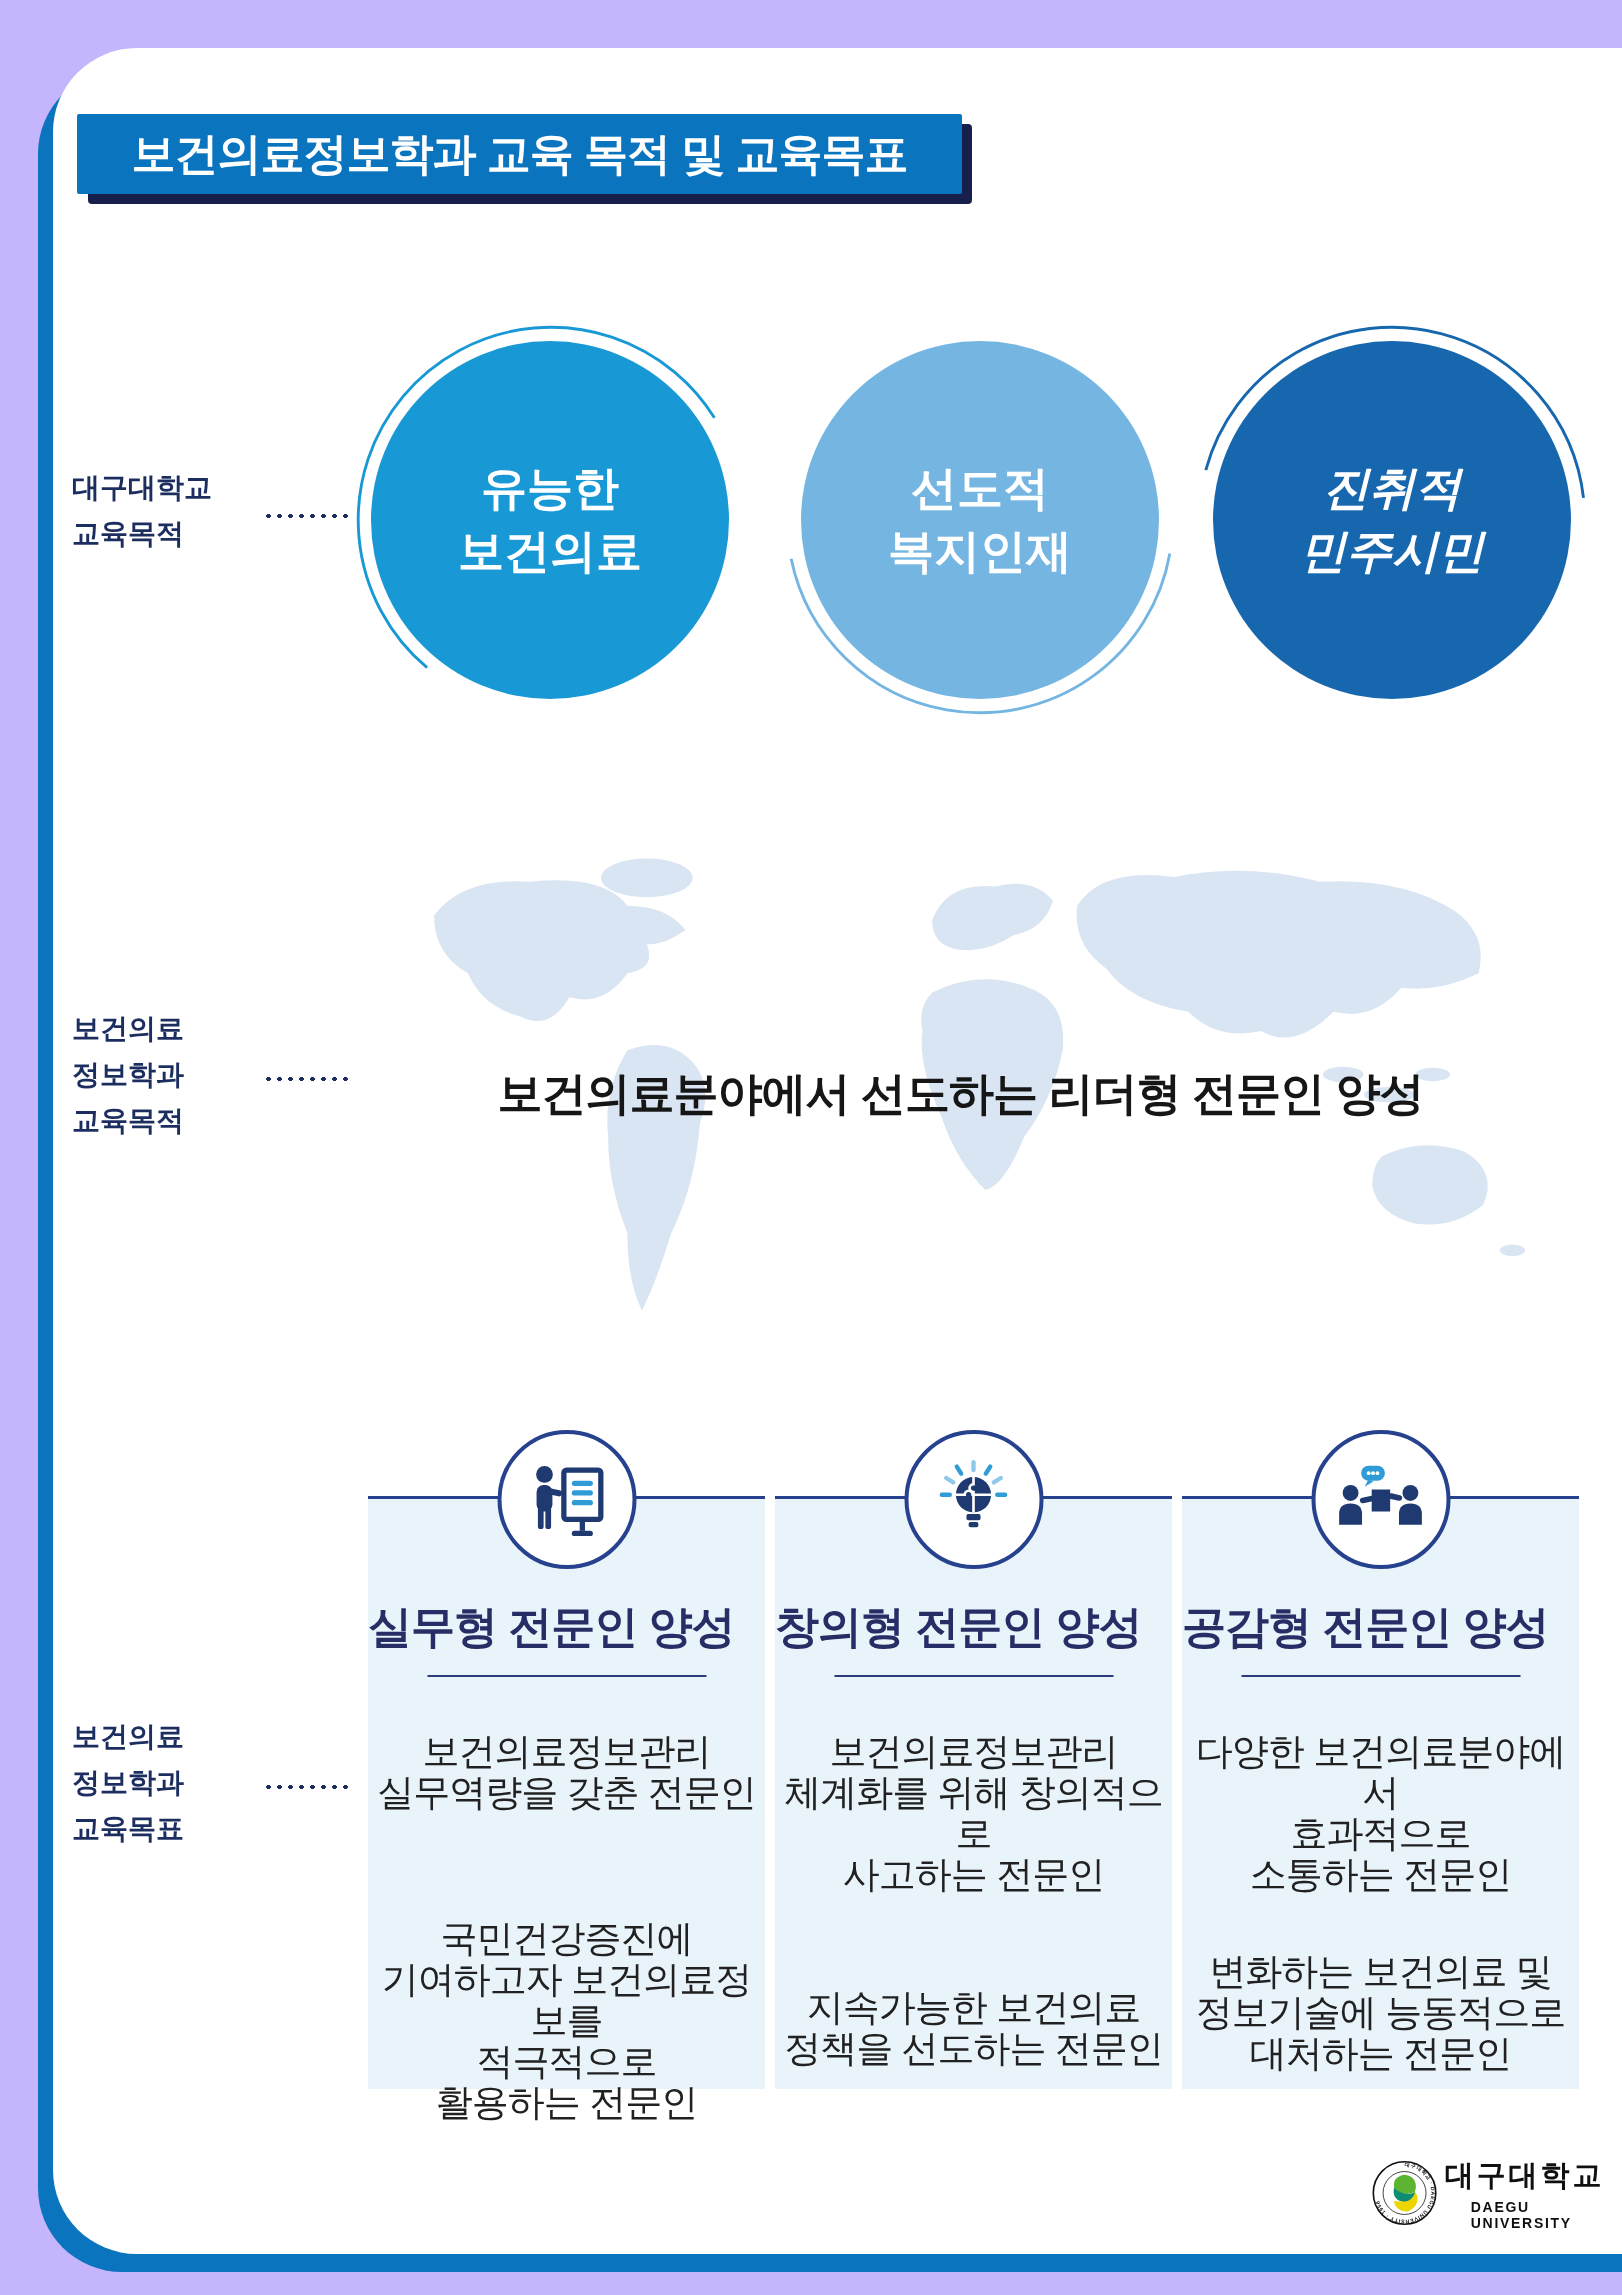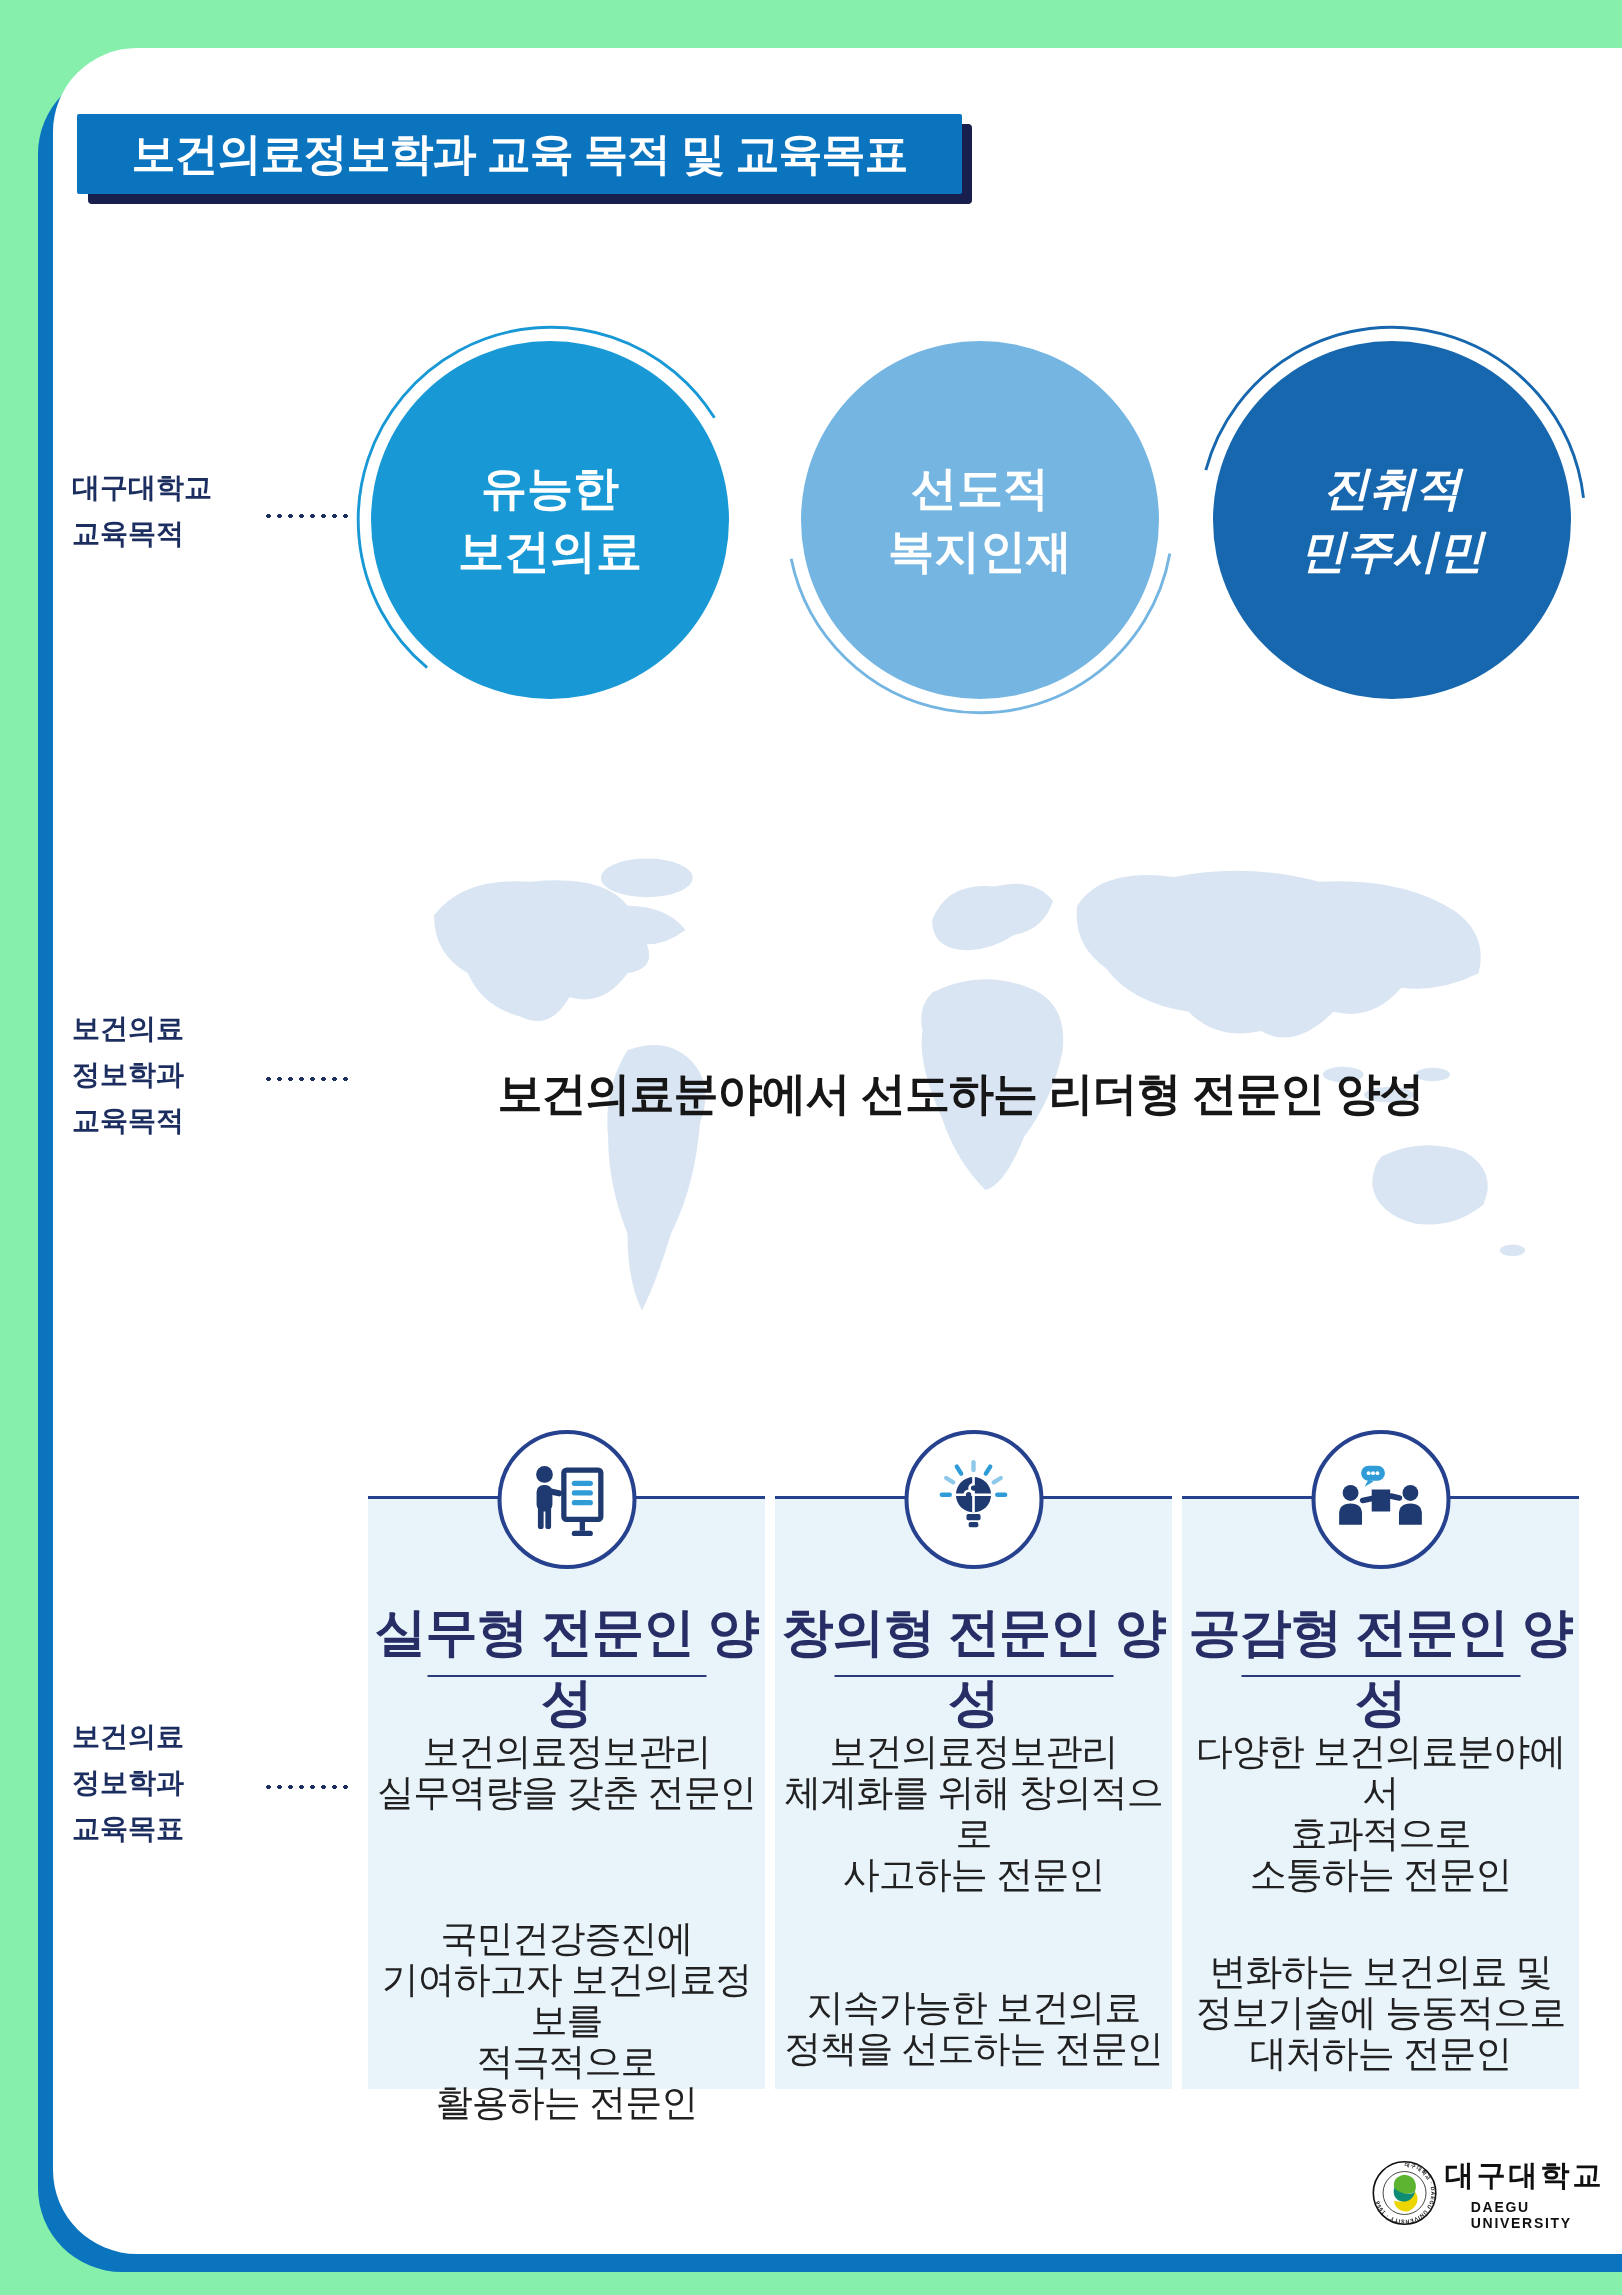--- a/index.html
+++ b/index.html
@@ -1,16 +1,16 @@
 <!DOCTYPE html>
 <html style="font-size:7.7px"><head>
 <meta charset="utf-8">
 <style>
   html,body{margin:0;padding:0;}
-  .page{position:relative;width:1623px;height:2295px;background:#86efac;overflow:hidden;
+  .page{position:relative;width:1623px;height:2295px;background:#c4b5fd;overflow:hidden;
         font-family:"Liberation Sans","DejaVu Sans",sans-serif;}
   
   .blue-frame{position:absolute;left:38px;top:70px;right:0;bottom:22.6px;
               background:#0A74BE;border-radius:84px 0 0 84px;}
   .white-card{position:absolute;left:53px;top:48px;right:0;bottom:41px;
               background:#FFFFFF;border-radius:84px 0 0 84px;}
   
   .banner-shadow{position:absolute;left:88px;top:124px;width:884px;height:80px;
                  background:#191F4D;border-radius:3.9px;}
   .banner{position:absolute;left:77px;top:114px;width:885px;height:80px;background:#0A74BE;
@@ -46,22 +46,22 @@
   
   .panel{position:absolute;top:1496px;width:397px;height:593px;background:#E9F3FA;}
   .panel::before{content:'';position:absolute;top:0;left:0;right:0;height:2.9px;background:#26418D;}
   .panel-1{left:368px;}
   .panel-2{left:775px;}
   .panel-3{left:1182px;}
   .icon-circle{position:absolute;top:-66px;left:50%;transform:translateX(-50%);
                width:131px;height:131px;background:#fff;border:4.8px solid #26418D;border-radius:50%;
                display:flex;align-items:center;justify-content:center;z-index:2;}
   .icon-circle svg{width:88px;height:88px;}
-  .panel-title{position:absolute;top:102px;width:100%;text-align:center;
-               font-size:52px;font-weight:800;color:#272E66;letter-spacing:-1px;}
+  .panel-title{position:absolute;top:102px;width:100%;
+               font-size:44px;font-weight:800;color:#272E66;letter-spacing:-1px;}
   .panel-divider{position:absolute;top:179px;left:50%;transform:translateX(-50%);
                  width:279px;height:2.4px;background:#2A3A7A;}
   .panel-p{position:absolute;width:100%;text-align:center;font-size:37px;line-height:41px;
            color:#212121;white-space:pre-line;letter-spacing:-1px;}
   .p1{top:235px;}
   .panel-1 .p2{top:422px;}
   .panel-2 .p2{top:491px;}
   .panel-3 .p2{top:455px;}
   
   .footer-logo{position:absolute;left:1372px;top:2156px;display:flex;align-items:center;gap:7.7px;}

